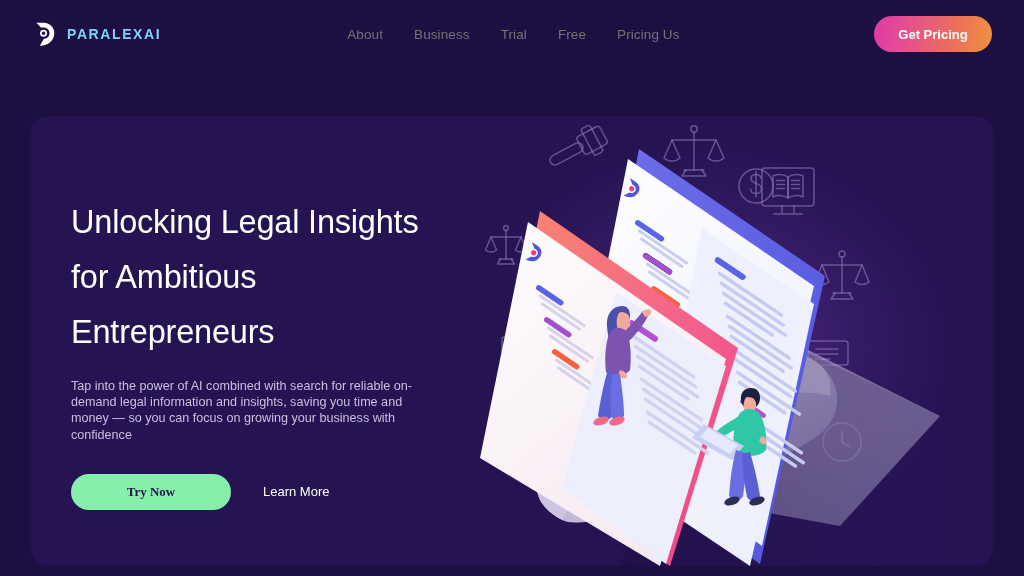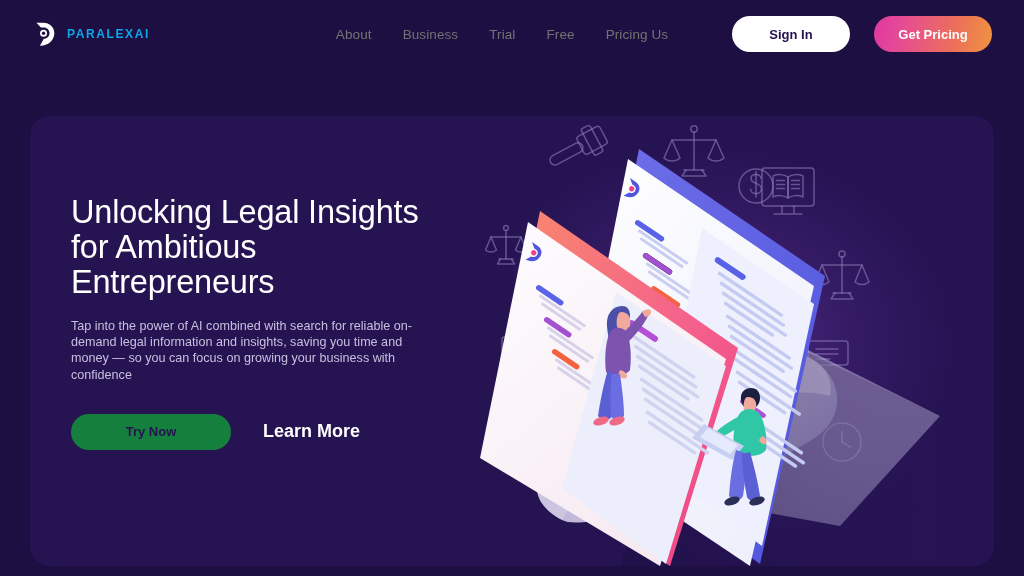--- a/index.html
+++ b/index.html
@@ -32,24 +32,24 @@
     display: flex;
     align-items: center;
     gap: 7px;
     height: 30px;
   }
   .logo-mark {
     width: 28px; height: 28px;
     display: block;
   }
   .logo-text {
-    font-size: 12px;
+    font-size: 14px;
     font-weight: 700;
     letter-spacing: 1.6px;
-    color: #0ea5e9;
+    color: #7dd3fc;
     line-height: 1;
   }
 
   .nav {
     display: flex;
     align-items: center;
     gap: 31px;
     margin-left: 186px;
   }
   .nav-item {
@@ -122,21 +122,21 @@
 
   .hero-copy {
     position: absolute;
     left: 41px;
     top: 79px;
     width: 380px;
   }
 
   .hero-title {
     font-size: 32.5px;
-    line-height: 35px;
+    line-height: 55px;
     font-weight: 400;
     color: #ffffff;
     letter-spacing: -0.2px;
     width: 360px;
   }
 
   .hero-sub {
     margin-top: 18px;
     font-size: 12.6px;
     line-height: 16.2px;
@@ -148,34 +148,34 @@
   .hero-cta-row {
     margin-top: 31px;
     display: flex;
     align-items: center;
     gap: 32px;
   }
   .btn-try {
     width: 160px;
     height: 36px;
     border-radius: 18px;
-    background: #15803d;
+    background: #86efac;
     color: #241350;
     font-size: 13px;
     font-weight: 600;
     display: flex;
     align-items: center;
     justify-content: center;
     cursor: pointer;
     border: none;
-    font-family: Liberation Sans, sans-serif;
+    font-family: Liberation Serif, serif;
   }
   .link-learn {
-    font-size: 18px;
-    font-weight: 700;
+    font-size: 13px;
+    font-weight: 400;
     color: #ffffff;
     cursor: pointer;
     text-decoration: none;
   }
 
   .hero-note {
     margin-top: 22px;
     font-size: 9.6px;
     color: #a99cc6;
     letter-spacing: 0.1px;
@@ -207,21 +207,20 @@
 
   <nav class="nav">
     <span class="nav-item">About</span>
     <span class="nav-item">Business</span>
     <span class="nav-item">Trial</span>
     <span class="nav-item">Free</span>
     <span class="nav-item">Pricing Us</span>
   </nav>
 
   <div class="header-actions">
-    <button class="btn-signin">Sign In</button>
     <button class="btn-getstarted">Get Pricing</button>
   </div>
 </div>
 
 <div class="hero-card">
 
   <div class="hero-glow"></div>
 
   <div class="hero-copy">
     <h1 class="hero-title">Unlocking Legal Insights for Ambitious Entrepreneurs</h1>

